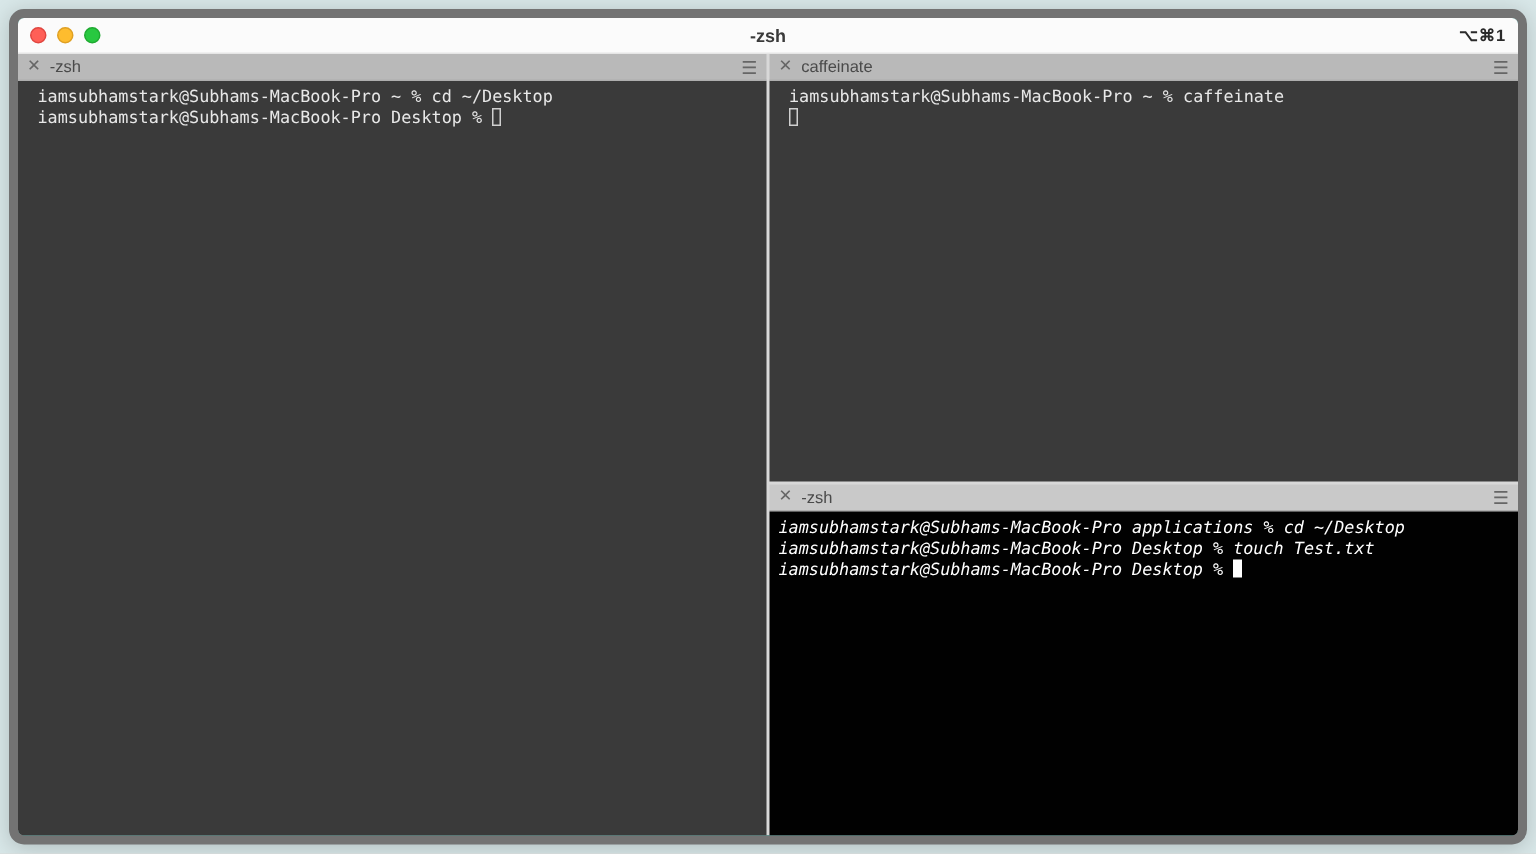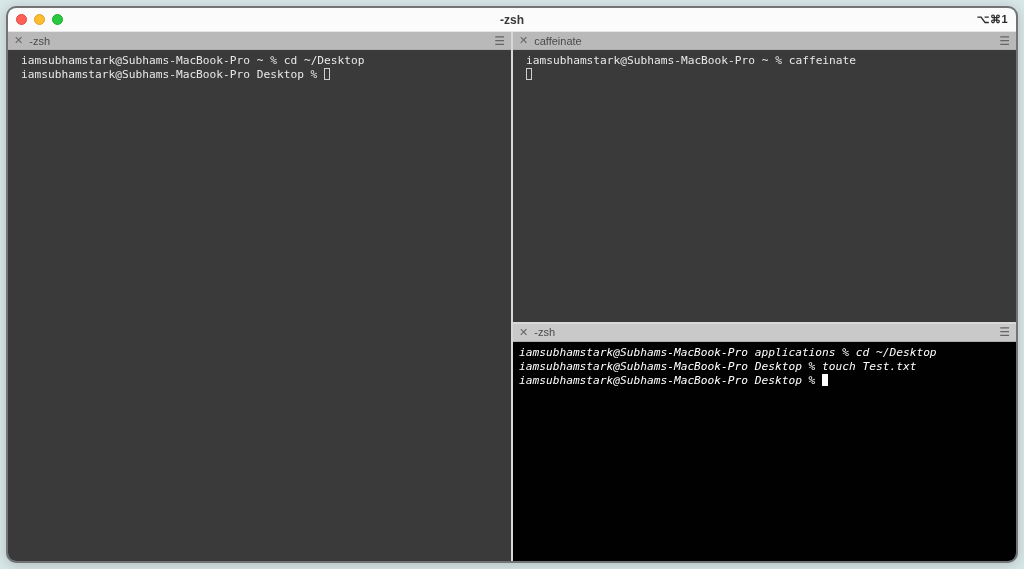--- a/index.html
+++ b/index.html
@@ -13,21 +13,21 @@
     }
     .window {
       width: 100%;
       height: 100%;
       background: #0f766e;
       border-radius: 10px;
       overflow: hidden;
       box-shadow: 0 2px 14px rgba(0,0,0,0.18);
       display: flex;
       flex-direction: column;
-      border: 2px solid #737373;
+      border: 6px solid #737373;
     }
     .titlebar {
       height: 24px;
       background: #fbfbfb;
       display: flex;
       align-items: center;
       position: relative;
       border-bottom: 1px solid #e6e6e6;
       padding: 0 8px;
       flex-shrink: 0;

